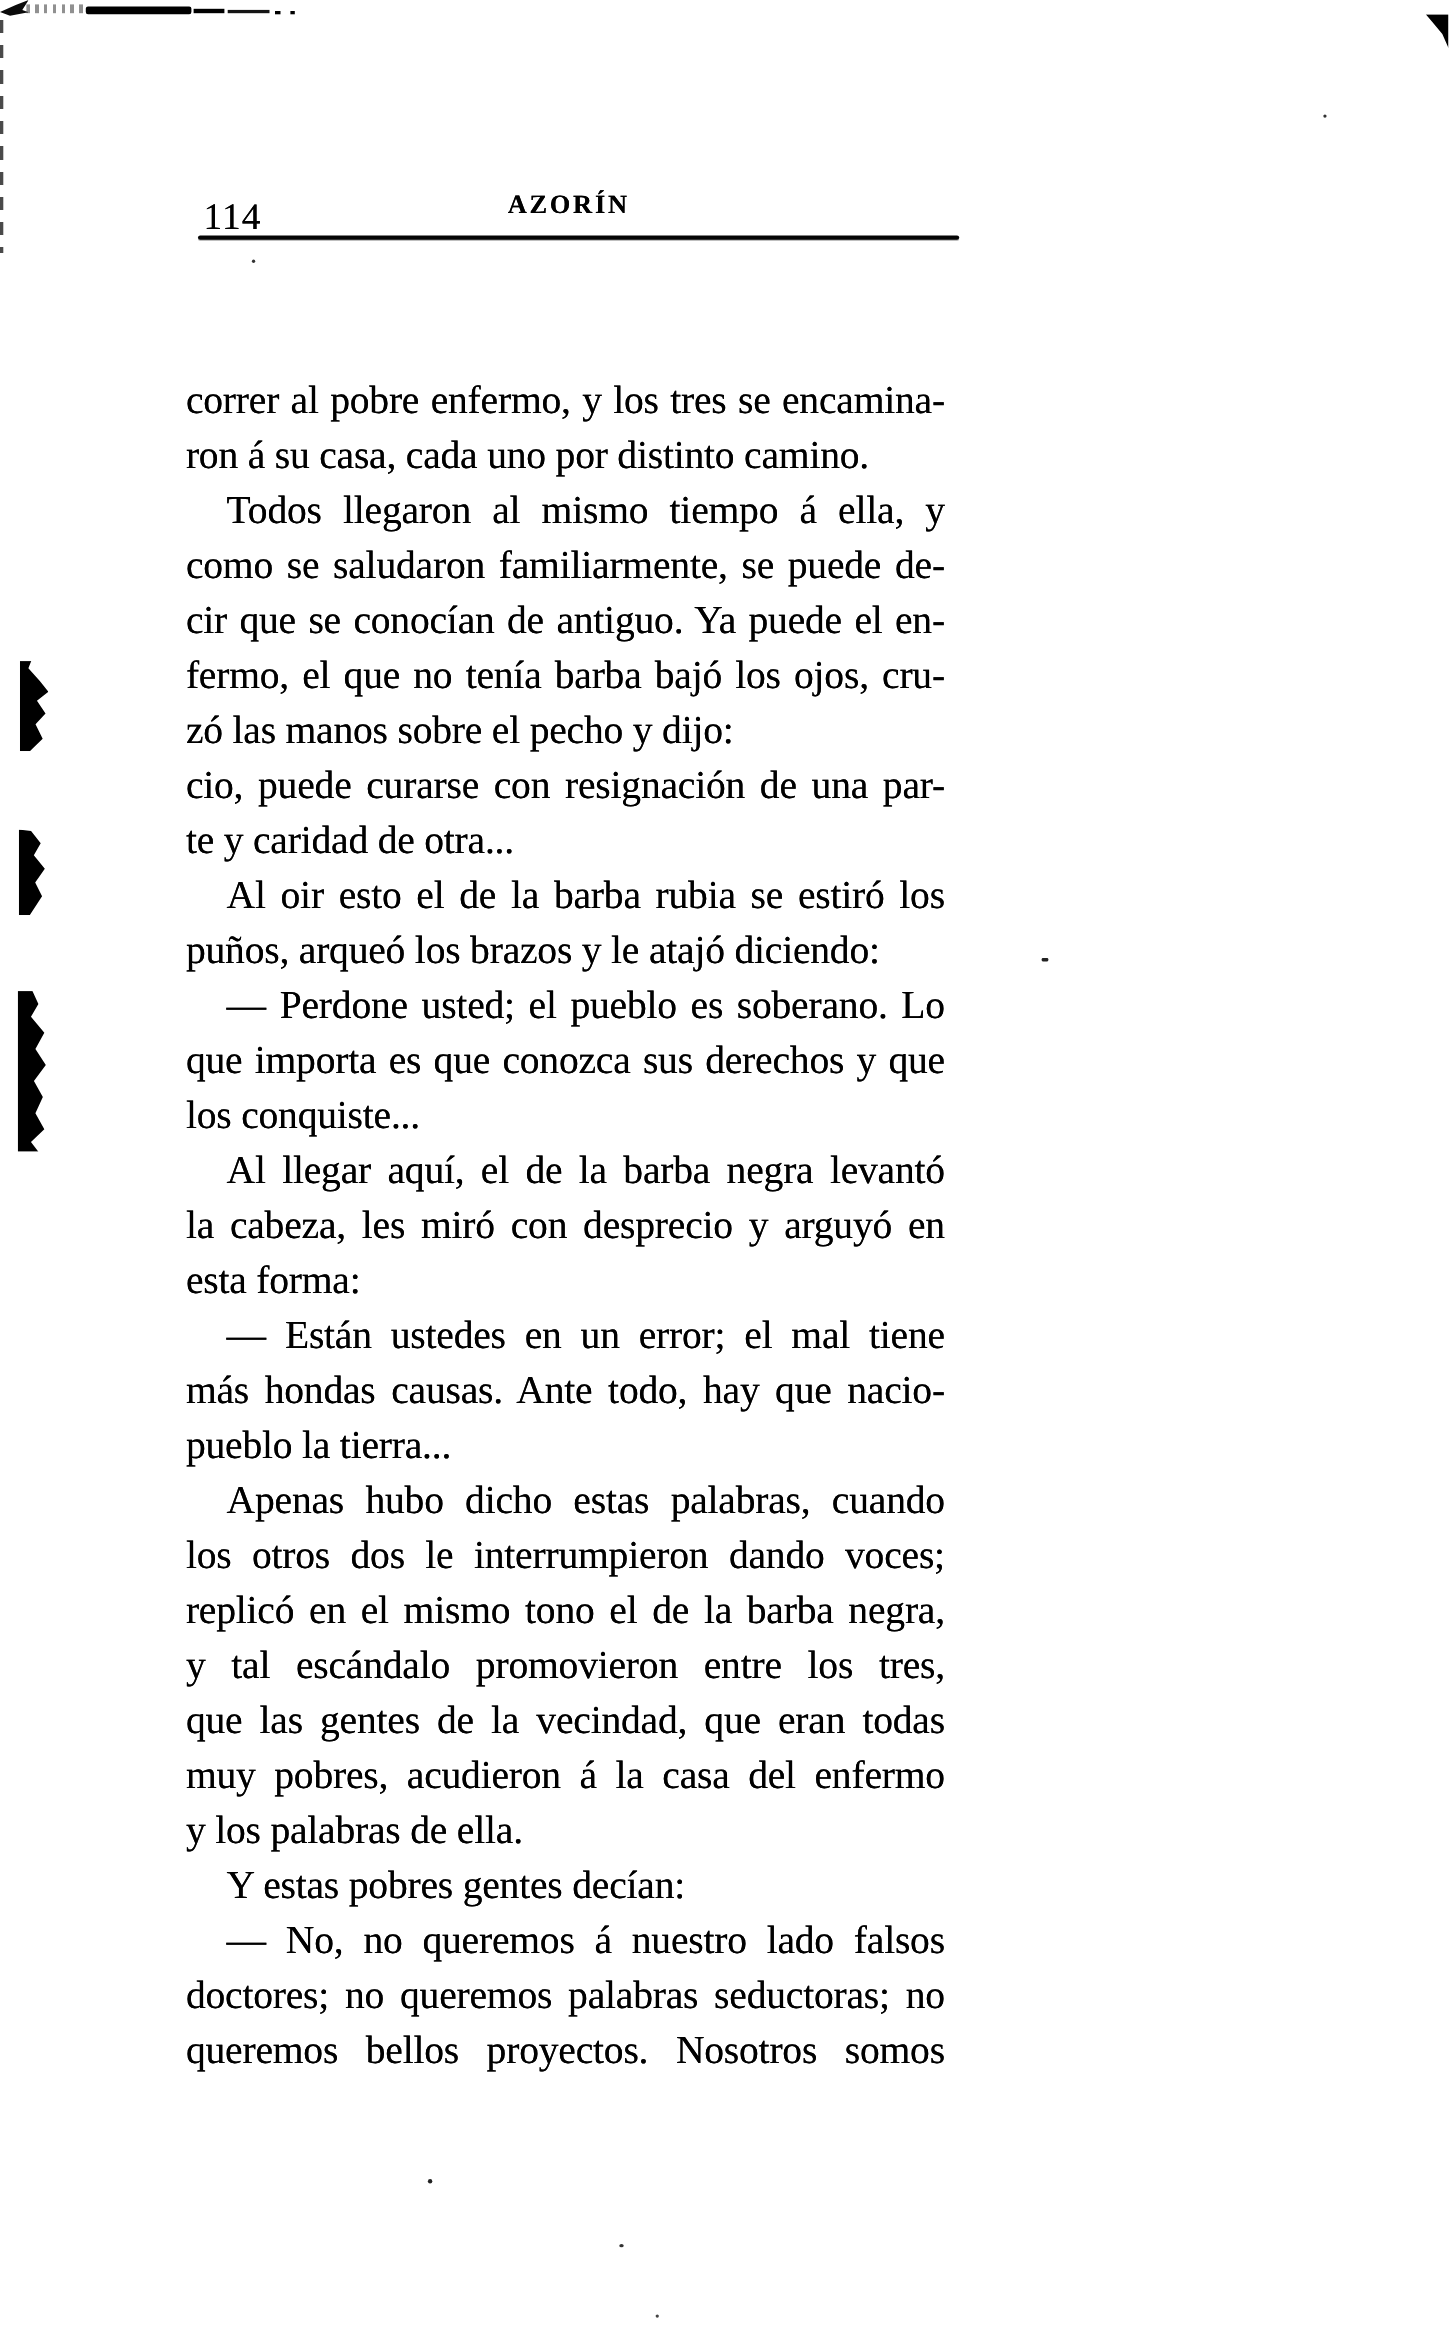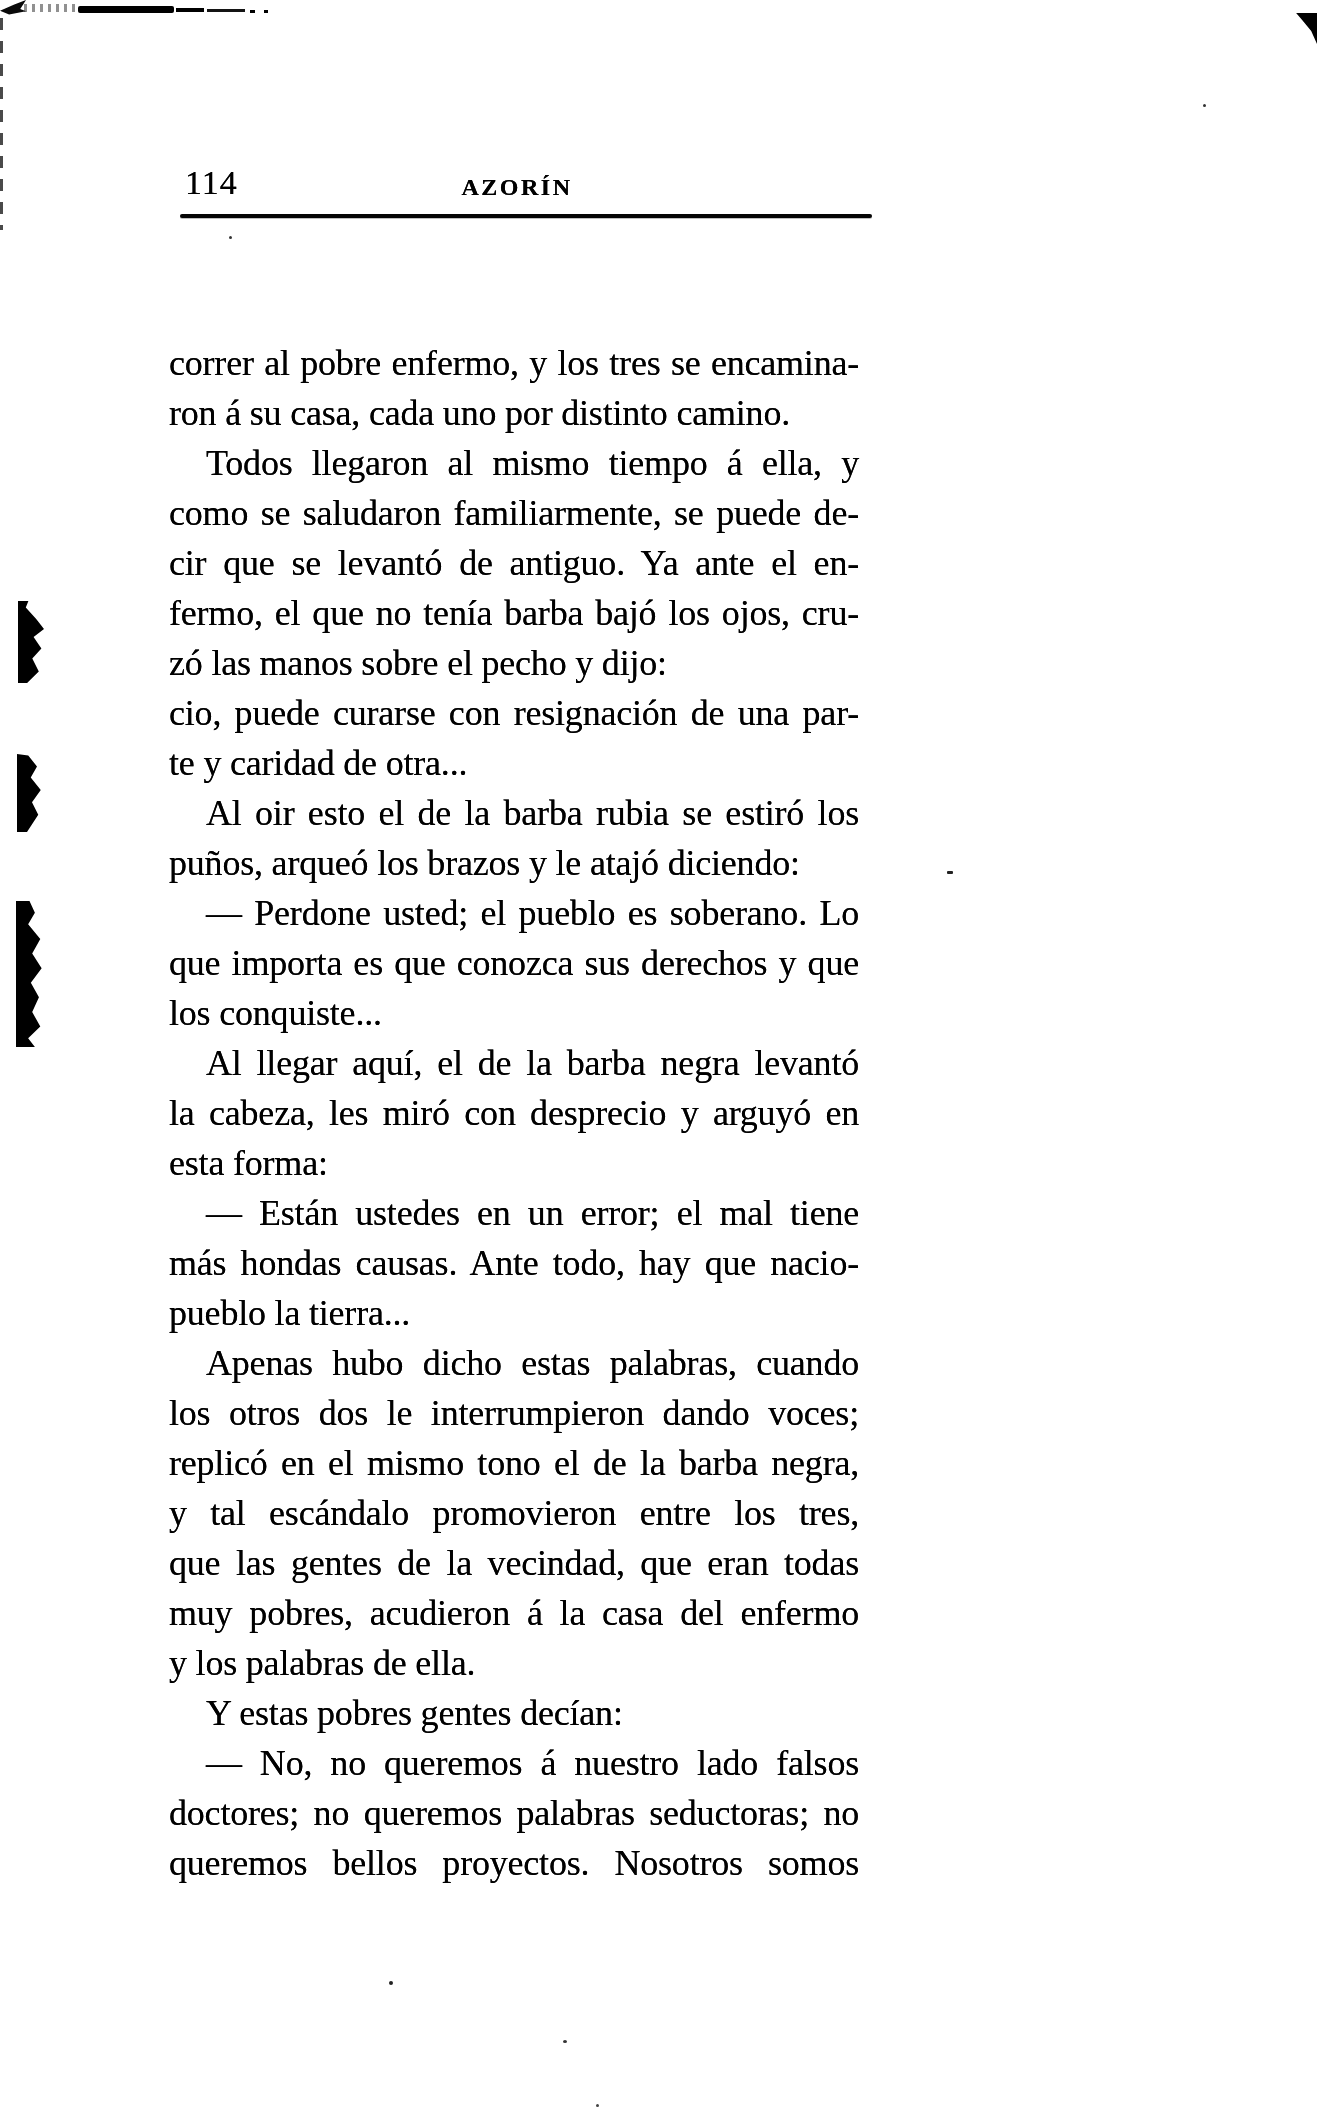--- a/index.html
+++ b/index.html
@@ -17,21 +17,21 @@
   }
   .page {
     position: absolute;
     inset: 0;
     background: #ffffff;
   }
   
   .page-number {
     position: absolute;
     left: 185px;
-    top: 165px;
+    top: 180px;
     font-size: 34px;
     line-height: 36px;
     letter-spacing: 1px;
     text-shadow: 0 0 0.5px rgba(0,0,0,.9);
   }
   .running-header {
     position: absolute;
     left: 183px;
     top: 173px;
     width: 668px;
@@ -126,21 +126,21 @@
 
   <div class="page-number">114</div>
   <div class="running-header">AZORÍN</div>
   <div class="header-rule"></div>
 
   <div class="text-block" id="text-block">
       <div class="line">correr al pobre enfermo, y los tres se encamina-</div>
       <div class="line end">ron á su casa, cada uno por distinto camino.</div>
       <div class="line indent">Todos llegaron al mismo tiempo á ella, y</div>
       <div class="line">como se saludaron familiarmente, se puede de-</div>
-      <div class="line">cir que se levantó de antiguo. Ya ante el en-</div>
+      <div class="line">cir que se conocían de antiguo. Ya puede el en-</div>
       <div class="line">fermo, el que no tenía barba bajó los ojos, cru-</div>
       <div class="line end">zó las manos sobre el pecho y dijo:</div>
       <div class="line">cio, puede curarse con resignación de una par-</div>
       <div class="line end">te y caridad de otra...</div>
       <div class="line indent">Al oir esto el de la barba rubia se estiró los</div>
       <div class="line end">puños, arqueó los brazos y le atajó diciendo:</div>
       <div class="line indent">— Perdone usted; el pueblo es soberano. Lo</div>
       <div class="line">que importa es que conozca sus derechos y que</div>
       <div class="line end">los conquiste...</div>
       <div class="line indent">Al llegar aquí, el de la barba negra levantó</div>

